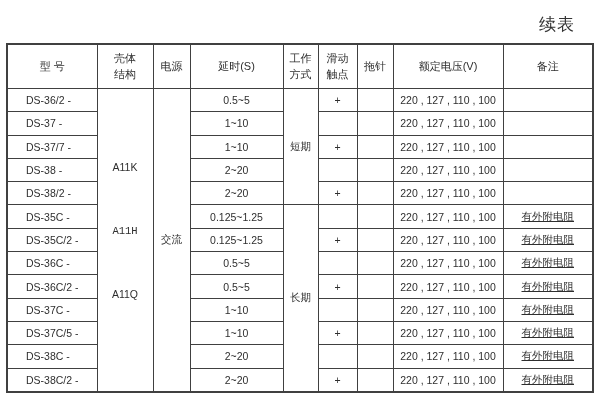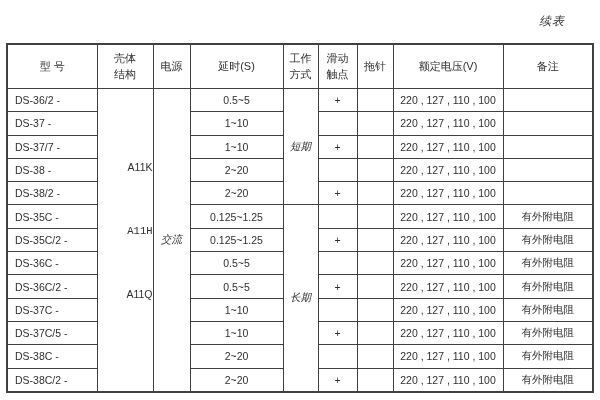--- a/index.html
+++ b/index.html
@@ -7,24 +7,23 @@
     width: 600px; height: 400px;
     background: #ffffff;
     position: relative;
     overflow: hidden;
     font-family: "Liberation Sans", sans-serif;
     color: #2e2e2e;
   }
   .continued {
     position: absolute;
     top: 13px; left: 539px;
-    font-size: 12px;
+    font-size: 17px;
     color: #333333;
     letter-spacing: 1px;
-    font-style: italic;
   }
   table.spec {
     position: absolute;
     left: 6px; top: 43px;
     width: 586px;
     border-collapse: collapse;
     table-layout: fixed;
     border: 2px solid #404040;
   }
   .spec th, .spec td {
@@ -39,34 +38,34 @@
     height: 43px;
     font-size: 11px;
     line-height: 1.5;
   }
   .spec tbody td {
     height: 22.3px;
     font-size: 10.5px;
   }
   td.model-cell {
     text-align: left;
-    padding-left: 7px;
+    padding-left: 18px;
     font-size: 11px;
     white-space: nowrap;
   }
   td.shell-cell { position: relative; font-size: 11px; }
   .shell-label {
     position: absolute;
     left: 0; right: 0;
     transform: translateY(-50%);
-    text-align: right;
-  }
-  td.power-cell, td.workmode-cell { font-size: 11px; font-style: italic; }
+    text-align: center;
+  }
+  td.power-cell, td.workmode-cell { font-size: 11px; }
   td.voltage-cell { white-space: nowrap; font-size: 10.5px; }
-  td.remark-cell { font-size: 10.5px; }
+  td.remark-cell { font-size: 10.5px; text-decoration: underline; }
   .hline { line-height: 1.45; }
 </style>
 </head>
 <body>
 
 <div class="continued">续表</div>
 
 <table class="spec">
   <colgroup>
     <col style="width:90px">

